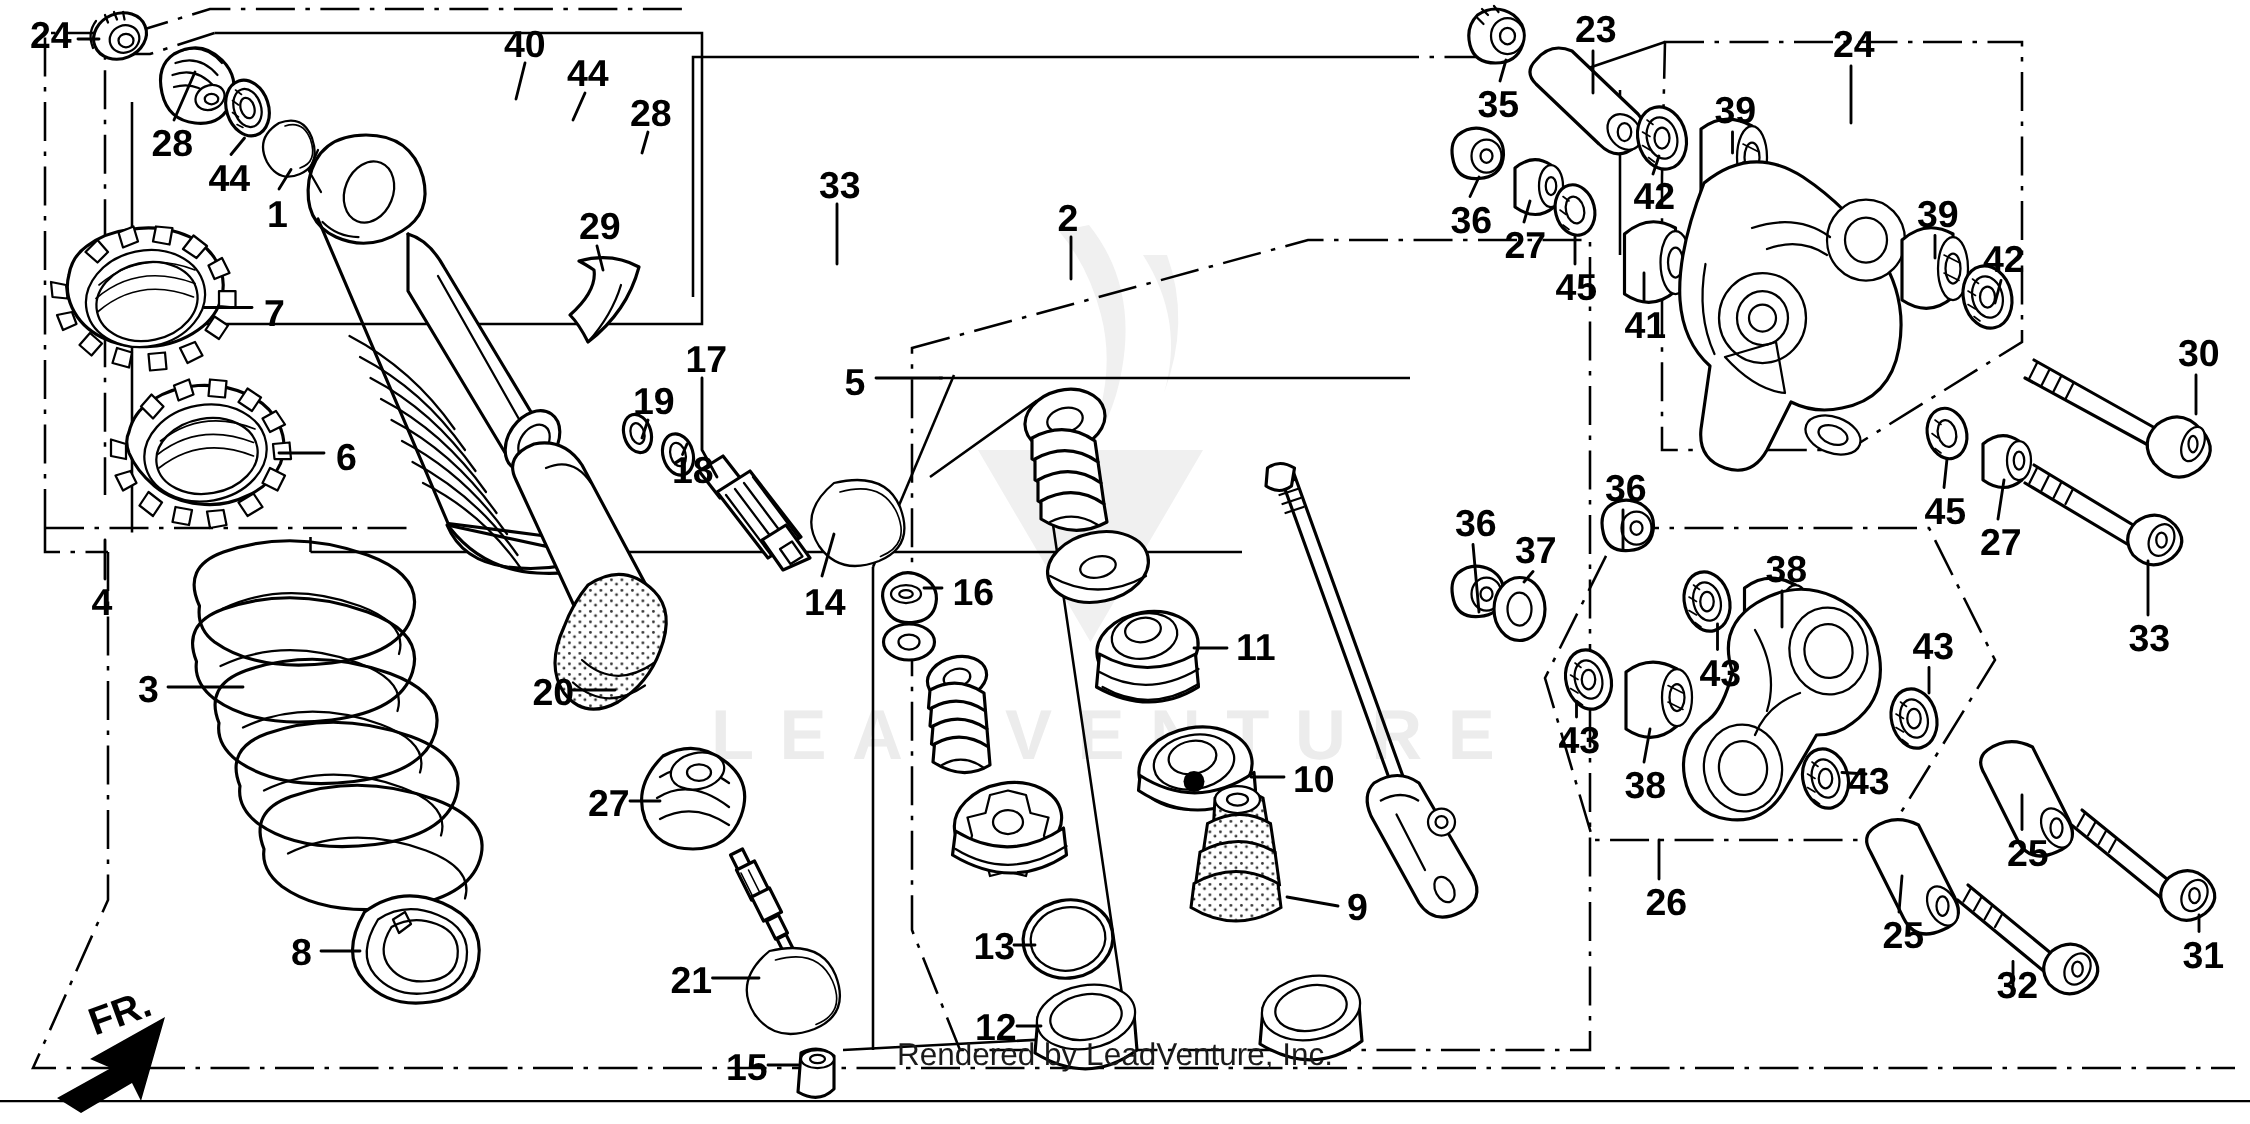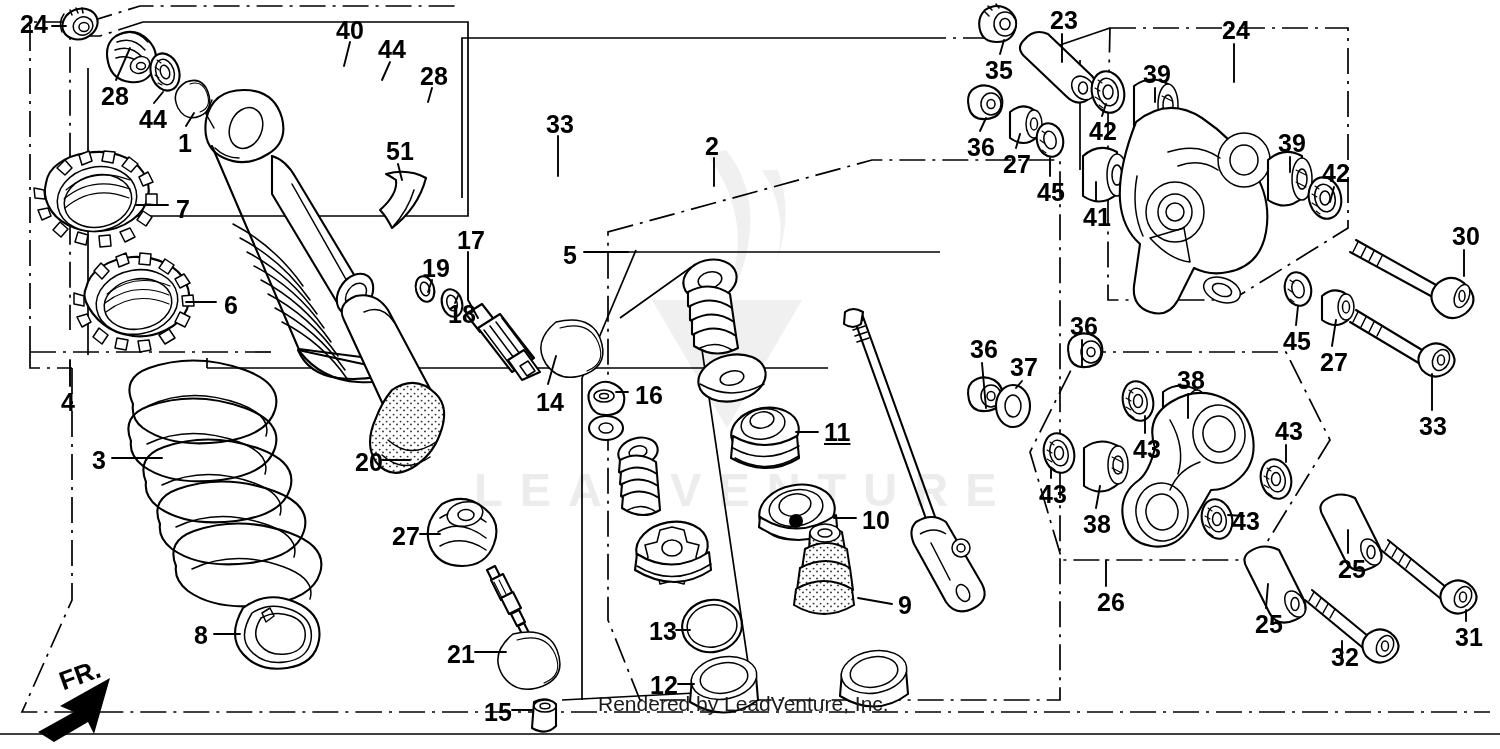--- a/index.html
+++ b/index.html
@@ -684,33 +684,33 @@
       <div class="callout" style="left: 178px; top: 131px;">1</div>
       <div class="callout" style="left: 336px; top: 18px;">40</div>
       <div class="callout" style="left: 378px; top: 37px;">44</div>
       <div class="callout" style="left: 420px; top: 64px;">28</div>
       <div class="callout" style="left: 546px; top: 112px;">33</div>
       <div class="callout" style="left: 176px; top: 197px;">7</div>
       <div class="callout" style="left: 224px; top: 293px;">6</div>
       <div class="callout" style="left: 61px; top: 390px;">4</div>
       <div class="callout" style="left: 92px; top: 448px;">3</div>
       <div class="callout" style="left: 194px; top: 623px;">8</div>
-      <div class="callout" style="left: 386px; top: 139px;">51</div>
+      <div class="callout" style="left: 386px; top: 139px;">29</div>
       <div class="callout" style="left: 457px; top: 228px;">17</div>
       <div class="callout" style="left: 422px; top: 256px;">19</div>
       <div class="callout" style="left: 448px; top: 270px; margin-top: 32px;">18</div>
       <div class="callout" style="left: 536px; top: 390px;">14</div>
       <div class="callout" style="left: 705px; top: 134px;">2</div>
       <div class="callout" style="left: 563px; top: 243px;">5</div>
       <div class="callout" style="left: 635px; top: 383px;">16</div>
       <div class="callout" style="left: 355px; top: 450px;">20</div>
       <div class="callout" style="left: 392px; top: 524px;">27</div>
       <div class="callout" style="left: 447px; top: 642px;">21</div>
       <div class="callout" style="left: 484px; top: 700px;">15</div>
-      <div class="callout" style="left: 824px; top: 420px; text-decoration: underline;">11</div>
+      <div class="callout" style="left: 824px; top: 420px;">11</div>
       <div class="callout" style="left: 862px; top: 508px;">10</div>
       <div class="callout" style="left: 898px; top: 593px;">9</div>
       <div class="callout" style="left: 649px; top: 619px;">13</div>
       <div class="callout" style="left: 650px; top: 673px;">12</div>
       <div class="callout" style="left: 985px; top: 58px;">35</div>
       <div class="callout" style="left: 1050px; top: 8px;">23</div>
       <div class="callout" style="left: 1222px; top: 18px;">24</div>
       <div class="callout" style="left: 967px; top: 135px;">36</div>
       <div class="callout" style="left: 1003px; top: 152px;">27</div>
       <div class="callout" style="left: 1037px; top: 180px;">45</div>

